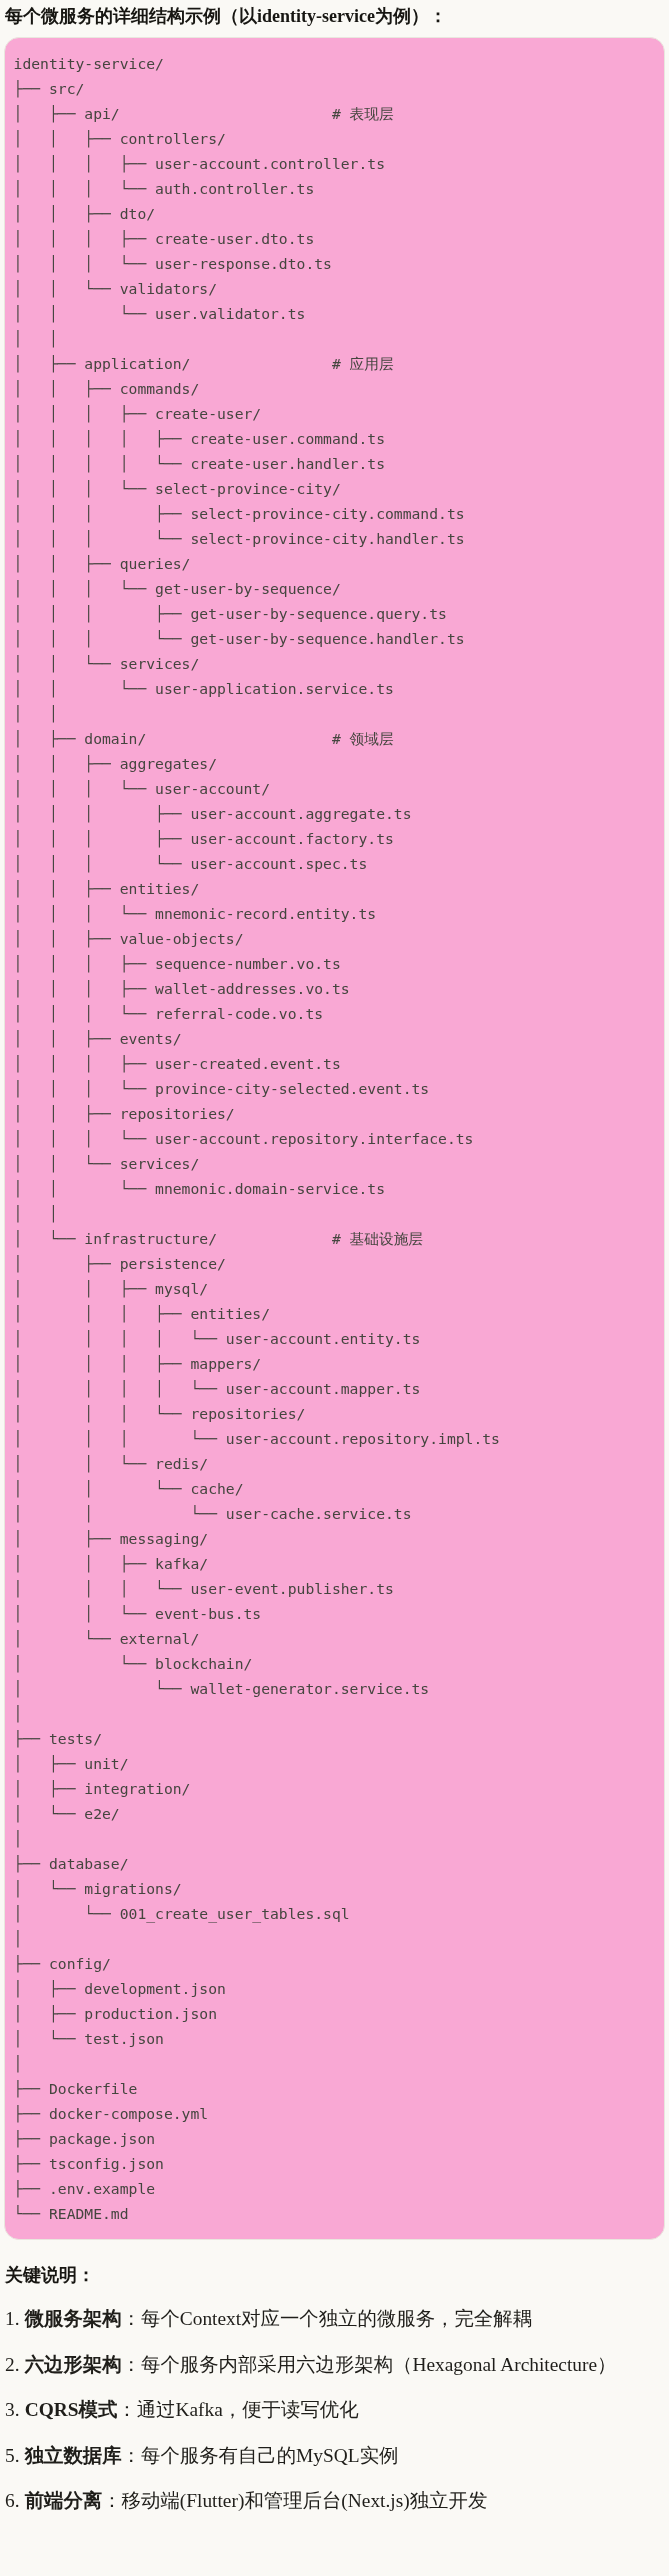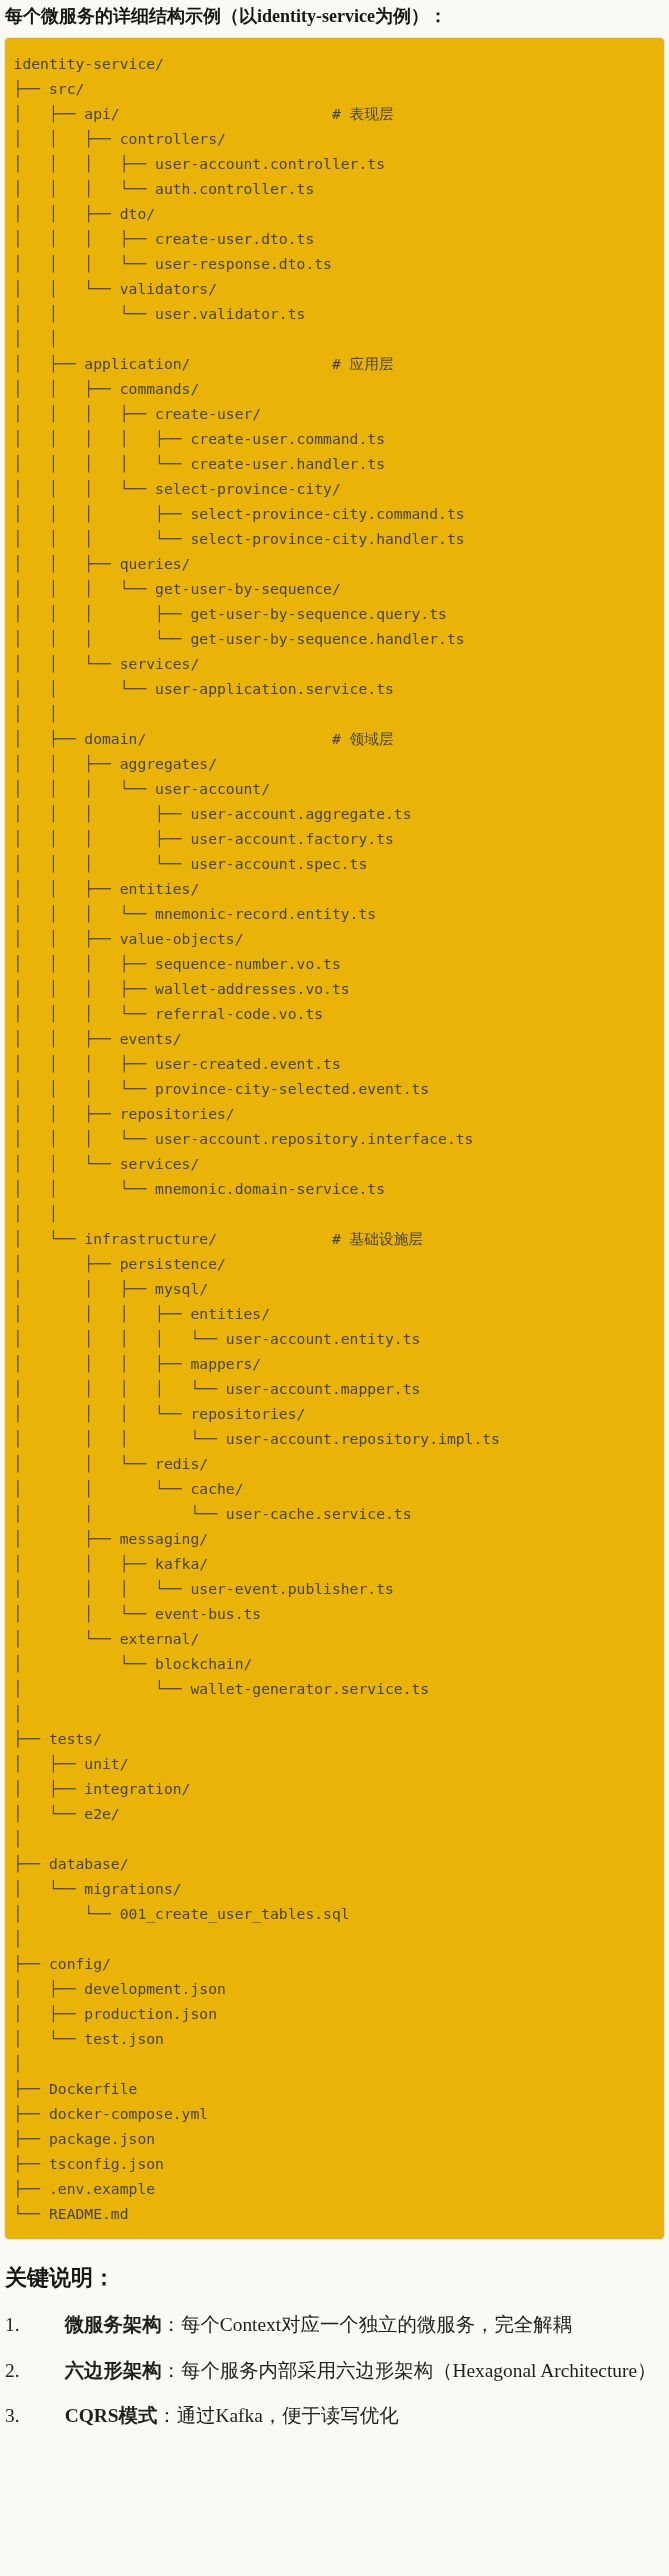--- a/index.html
+++ b/index.html
@@ -15,47 +15,47 @@
     padding: 5px 3.8px 19px 3.8px;
   }
   .page-title {
     font-size: 18px;
     line-height: 1.3;
     font-weight: 700;
     margin: 0 0 8.8px 1.3px;
     color: #171612;
   }
   .code-block {
-    background: #eab308;
+    background: #f9a8d4;
     border: 0.6px solid #E9E7DE;
-    border-radius: 5px;
+    border-radius: 15px;
     padding: 13px 8.8px;
     overflow: hidden;
   }
   .file-tree {
     margin: 0;
     font-family: "DejaVu Sans Mono", "Liberation Mono", monospace;
     font-size: 14.7px;
     line-height: 25px;
     color: #45453F;
     white-space: pre;
   }
   .notes-heading {
-    font-size: 22px;
+    font-size: 18px;
     font-weight: 700;
     margin: 22.5px 0 0 1.3px;
     color: #171612;
   }
   .note-item {
     font-size: 19.4px;
     line-height: 1.35;
     margin: 19.4px 0 0 1.3px;
   }
   .note-number { margin-right: 5px; }
-  .note-term { font-weight: 700; margin-left: 40px; }
+  .note-term { font-weight: 700; }
 </style>
 </head>
 <body>
 
 <div class="page">
 
   <h1 class="page-title">每个微服务的详细结构示例（以identity-service为例）：</h1>
 
   <div class="code-block">
     <pre class="file-tree">identity-service/
@@ -155,16 +155,22 @@
 
   <div class="note-item">
     <span class="note-number">2.</span><span class="note-term">六边形架构</span><span class="note-colon">：</span><span class="note-desc">每个服务内部采用六边形架构（Hexagonal Architecture）</span>
   </div>
 
   <div class="note-item">
     <span class="note-number">3.</span><span class="note-term">CQRS模式</span><span class="note-colon">：</span><span class="note-desc">通过Kafka，便于读写优化</span>
   </div>
 
 
+  <div class="note-item">
+    <span class="note-number">5.</span><span class="note-term">独立数据库</span><span class="note-colon">：</span><span class="note-desc">每个服务有自己的MySQL实例</span>
+  </div>
 
+  <div class="note-item">
+    <span class="note-number">6.</span><span class="note-term">前端分离</span><span class="note-colon">：</span><span class="note-desc">移动端(Flutter)和管理后台(Next.js)独立开发</span>
+  </div>
 
 </div>
 
 
 </body></html>

